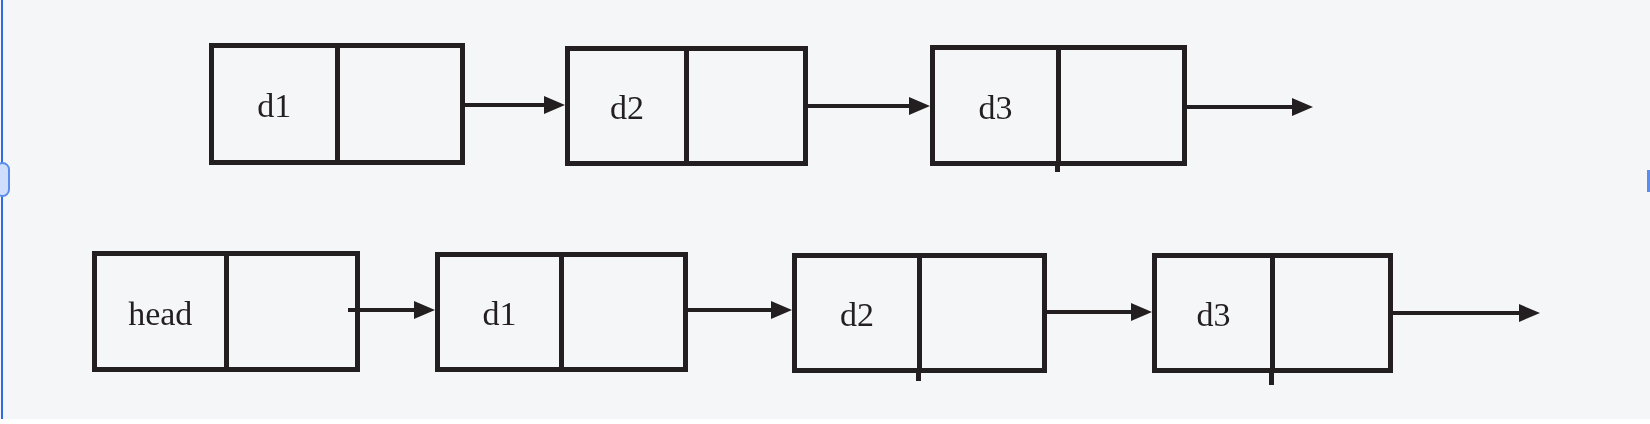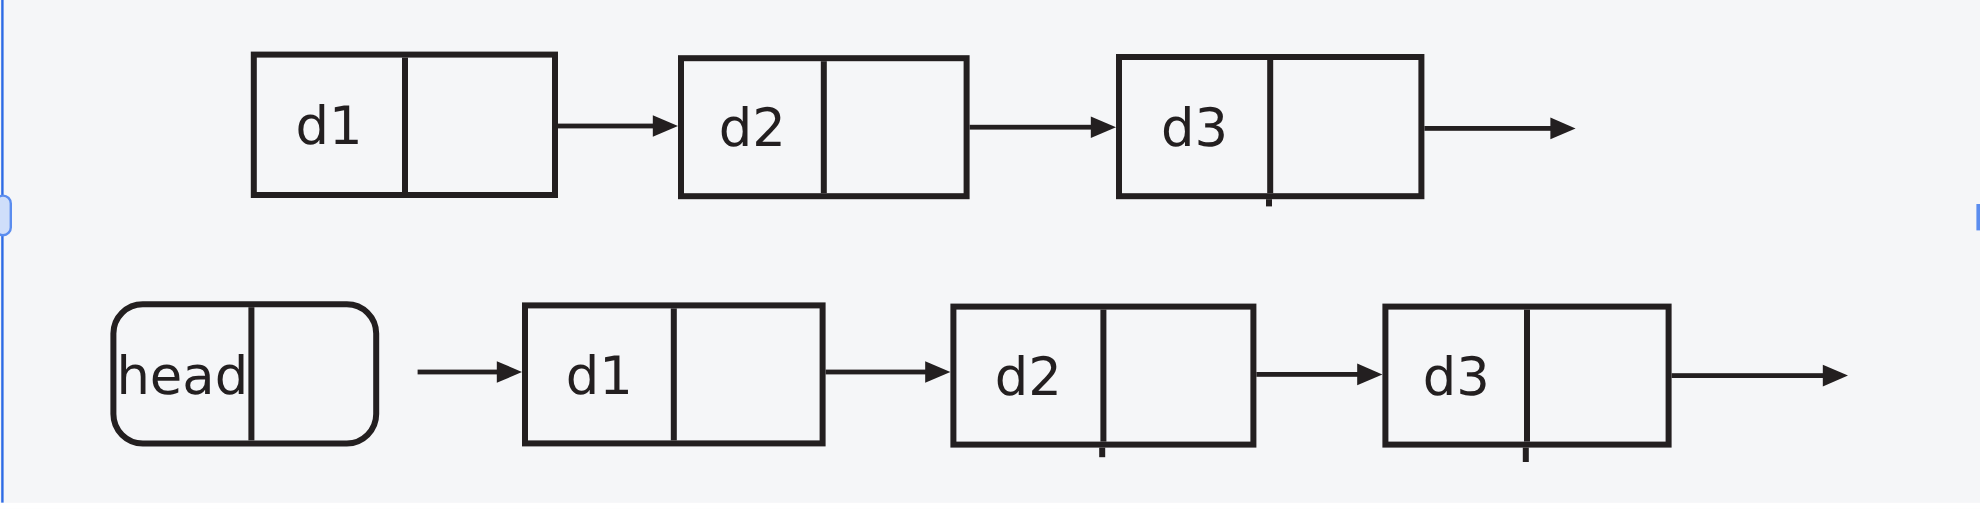--- a/index.html
+++ b/index.html
@@ -46,25 +46,26 @@
     box-sizing:border-box;
     border:5px solid var(--ink-color);
     background:transparent;
   }
   .cell{flex:1 1 50%;}
   .data-cell{
     border-right:5px solid var(--ink-color);
     display:flex;align-items:center;justify-content:center;
   }
   .node-label{
-    font-size:44px;
+    font-size:34px;
     line-height:1;
     color:var(--ink-color);
     padding-top:4px;
     white-space:nowrap;
+    font-family:Liberation Serif, serif;
   }
   .divider-tail{
     position:absolute;
     left:calc(50% - 4px);
     width:5px;
     background:var(--ink-color);
   }
   .tail-6{bottom:-11px;height:6px;}
   .tail-8{bottom:-13px;height:8px;}
   .tail-12{bottom:-17px;height:12px;}
@@ -119,21 +120,21 @@
     </div>
     <div class="cell ptr-cell"></div>
     <div class="divider-tail tail-6"></div>
   </div>
 
   <div class="arrow" style="left:1187px;top:107px;width:126px;">
     <div class="arrow-shaft"></div>
     <div class="arrow-head"></div>
   </div>
 
-  <div class="node" style="left:92px;top:251px;width:224px;height:121px;border-radius:27px;">
+  <div class="node" style="left:92px;top:251px;width:268px;height:121px;">
     <div class="cell data-cell">
       <span class="node-label">head</span>
     </div>
     <div class="cell ptr-cell"></div>
   </div>
 
   <div class="arrow" style="left:348px;top:310px;width:87px;">
     <div class="arrow-shaft"></div>
     <div class="arrow-head"></div>
   </div>

